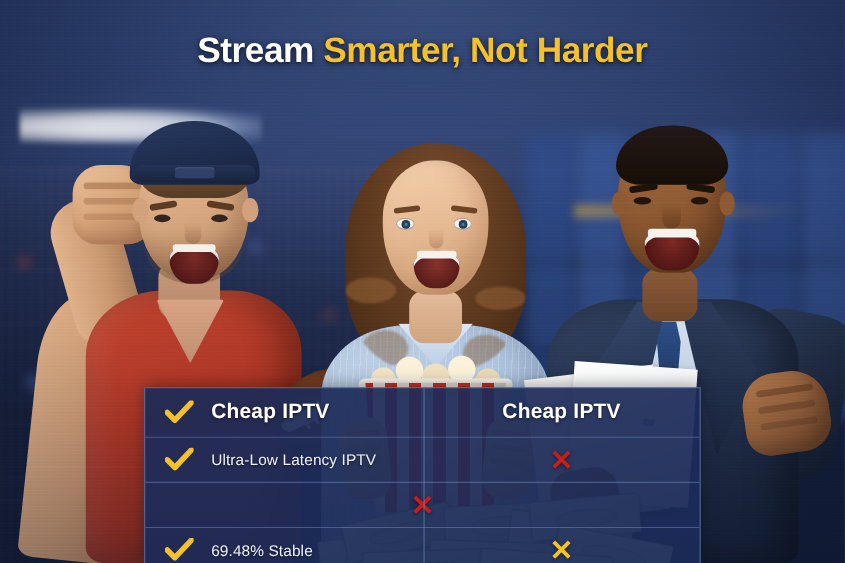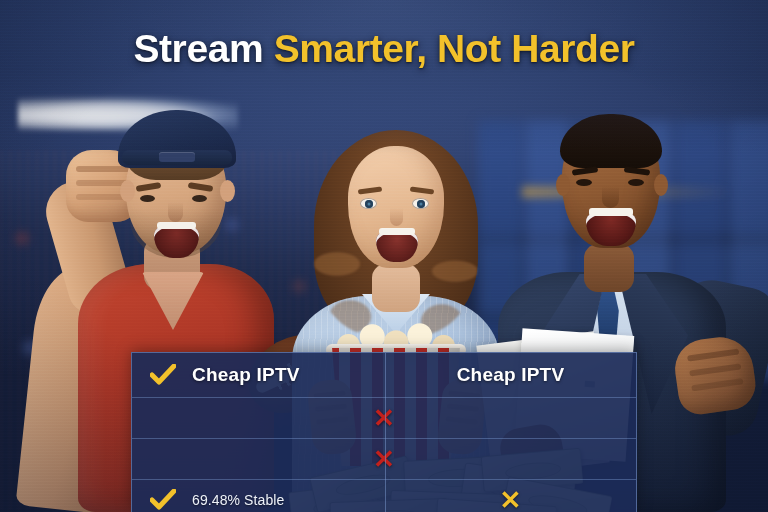--- a/index.html
+++ b/index.html
@@ -80,21 +80,21 @@
   .bg-scan{
     position:absolute; inset:0;
     background-image:repeating-linear-gradient(0deg, rgba(255,255,255,.028) 0 1px, transparent 1px 3px);
     mix-blend-mode:overlay;
   }
 
   
   .headline{
     position:absolute; top:27px; left:0; width:768px;
     text-align:center;
-    font-size:39px; font-weight:bold; letter-spacing:-.4px;
+    font-size:32px; font-weight:bold; letter-spacing:-.4px;
     text-shadow:0 2px 7px rgba(4,10,26,.65), 0 1px 2px rgba(0,0,0,.5);
     white-space:nowrap;
   }
   .headline .w{ color:#FFFFFF; }
   .headline .y{ color:#F2C12B; }
 
   
   .person{ position:absolute; }
 
   
@@ -586,20 +586,28 @@
             </svg>
         </span>
         <span class="head-label">Cheap IPTV</span>
       </div>
       <div class="cright">
         <span class="head-label r">Cheap IPTV</span>
       </div>
     </div>
 
     <div class="crow body">
+      <div class="cleft">
+        <span class="tick">
+          <svg width="26" height="22" viewBox="0 0 26 22">
+              <path d="M2 11 L9 18 L24 2" stroke="#F2C12B" stroke-width="5" fill="none" stroke-linecap="round" stroke-linejoin="round"></path>
+            </svg>
+        </span>
+        <span class="feat-label">Ultra-Low Latency IPTV</span>
+      </div>
       <div class="cright">
         <span class="xmark red">✕</span>
       </div>
     </div>
 
     <div class="crow body">
       <div class="cright">
         <span class="xmark red">✕</span>
       </div>
     </div>

